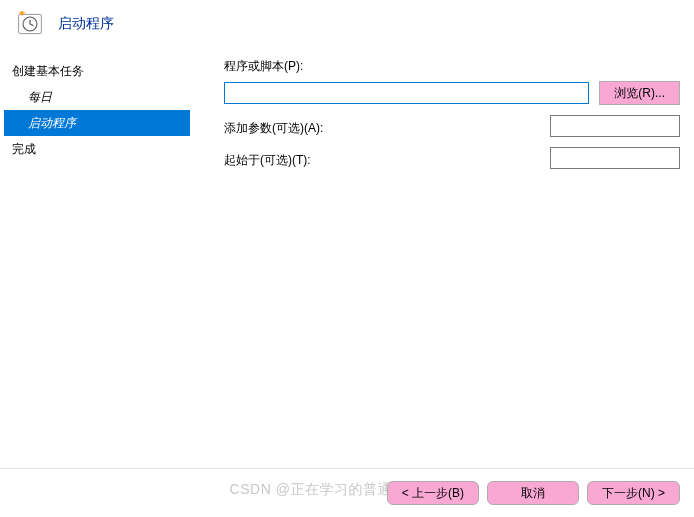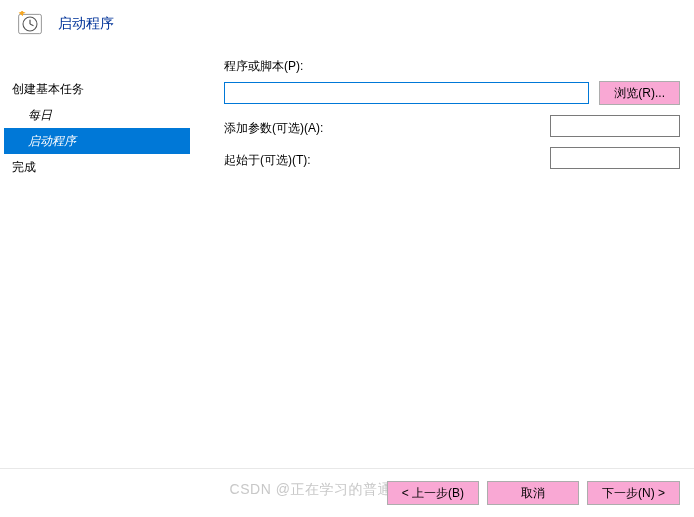--- a/index.html
+++ b/index.html
@@ -29,21 +29,20 @@
       color: #003399;
     }
     .page-content {
       display: flex;
       padding: 0 4px;
     }
     .sidebar {
       width: 186px;
       flex-shrink: 0;
       padding-top: 2px;
-      margin-top: 18px;
     }
     .sidebar-item {
       padding: 4px 8px;
       line-height: 18px;
       color: #000;
     }
     .sidebar-item.sub {
       padding-left: 24px;
       font-style: italic;
     }
@@ -110,20 +109,21 @@
     }
     .footer {
       position: absolute;
       bottom: 12px;
       right: 14px;
       display: flex;
       gap: 8px;
     }
     .footer button {
       min-width: 92px;
+      border-radius: 6px;
     }
     .watermark {
       position: absolute;
       bottom: 18px;
       left: 0;
       right: 0;
       text-align: center;
       font-size: 14px;
       color: #c8c8c8;
       pointer-events: none;

